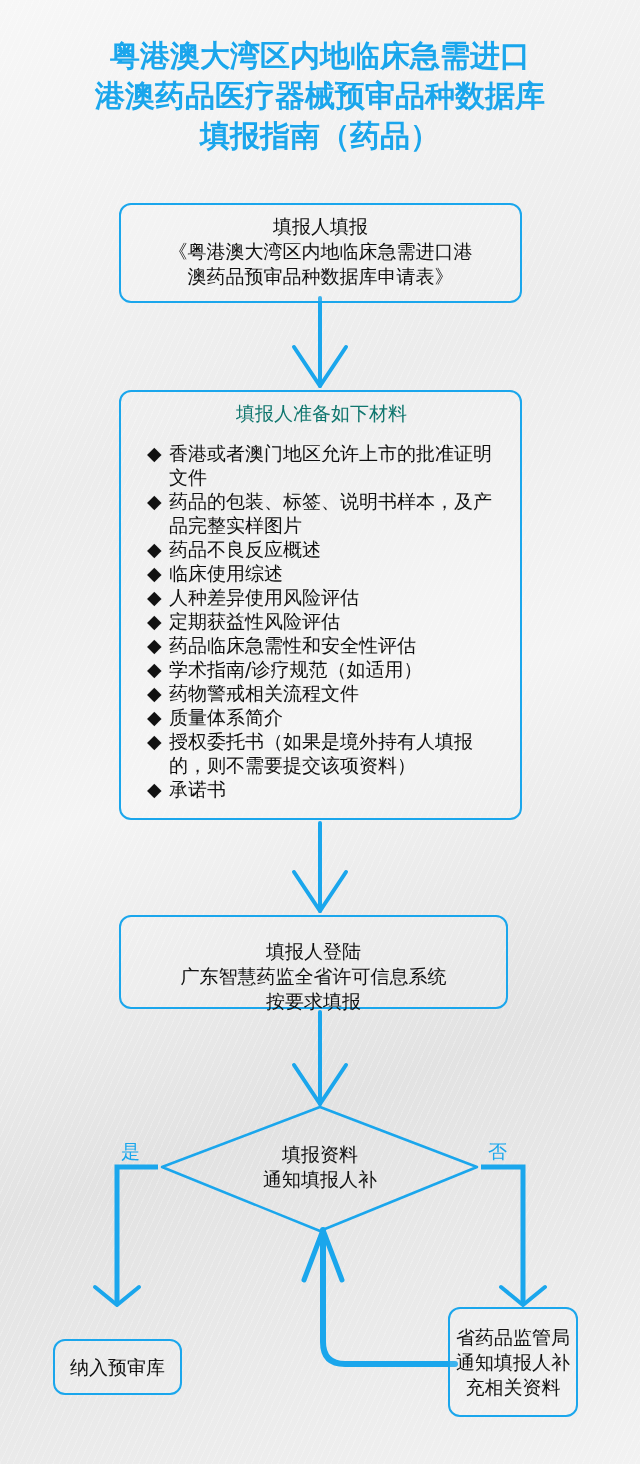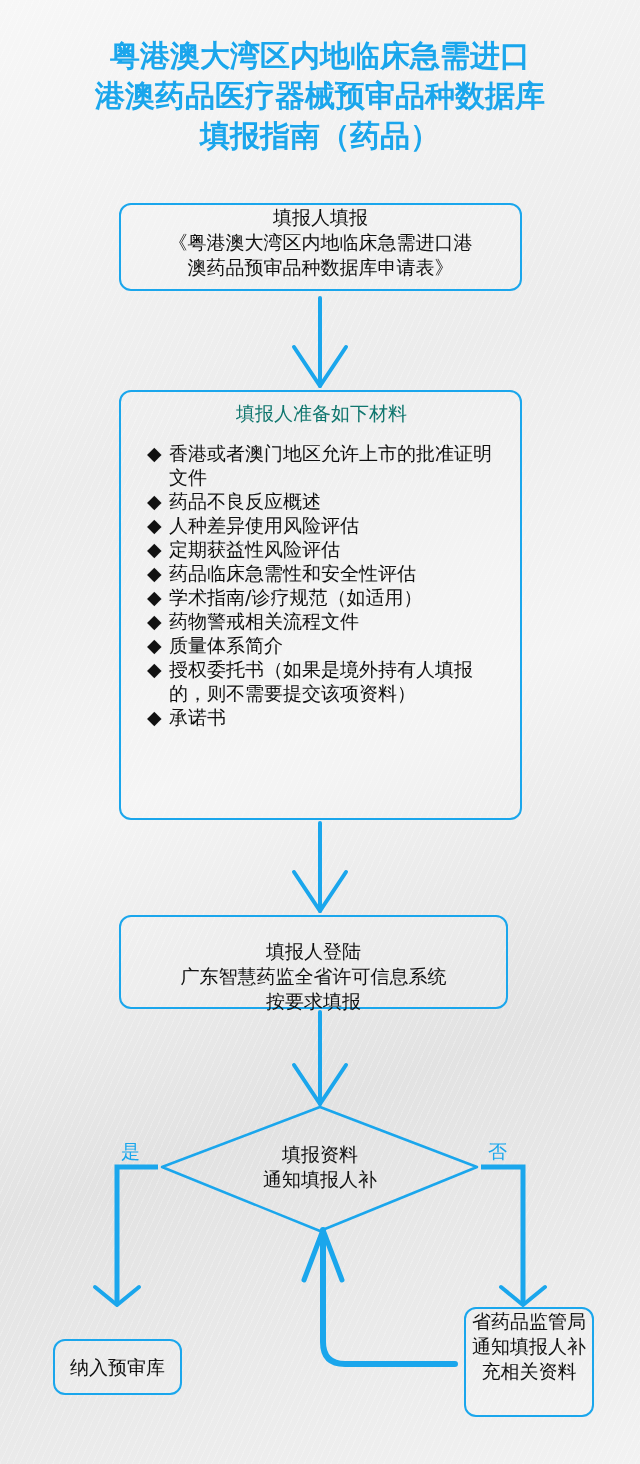--- a/index.html
+++ b/index.html
@@ -15,28 +15,28 @@
   }
   .title {
     position: absolute; left: 0; top: 36px; width: 640px; text-align: center;
     color: #1aa6ec; font-weight: bold; font-size: 30px; line-height: 40px;
   }
   .box {
     position: absolute; border: 2px solid #1aa6ec; border-radius: 12px;
     background: rgba(255,255,255,0.15); box-sizing: border-box;
     color: #111; font-size: 19px; line-height: 25px; text-align: center;
   }
-  .box1 { left: 119px; top: 203px; width: 403px; height: 88px; padding-top: 0; }
+  .box1 { left: 119px; top: 203px; width: 403px; height: 100px; padding-top: 9px; }
   .box2 { left: 119px; top: 390px; width: 403px; height: 430px; text-align: left; padding: 8px 24px 0 26px; }
   .box2 .head { color: #0f766e; text-align: center; font-size: 19px; line-height: 26px; margin-bottom: 15px; }
   .box2 .item { font-size: 19px; line-height: 24px; padding-left: 22px; text-indent: -22px; }
   .box2 .item .dia { display: inline-block; width: 22px; text-indent: 0; }
   .box3 { left: 119px; top: 915px; width: 389px; height: 94px; padding-top: 22px; }
   .box4 { left: 53px; top: 1339px; width: 129px; height: 56px; line-height: 52px; }
-  .box5 { left: 464px; top: 1307px; width: 130px; height: 110px; font-size: 19px; line-height: 25px; }
+  .box5 { left: 448px; top: 1307px; width: 130px; height: 110px; padding-top: 16px; font-size: 19px; line-height: 25px; }
   .label { position: absolute; color: #1aa6ec; font-size: 19px; }
   .diamond-text {
     position: absolute; left: 220px; top: 1142px; width: 200px; text-align: center;
     color: #111; font-size: 19px; line-height: 25px;
   }
   svg.flow { position: absolute; left: 0; top: 0; }
 </style>
 </head>
 <body>
 
@@ -87,21 +87,23 @@
 
 <div class="box box1">
   <div>填报人填报</div>
   <div>《粤港澳大湾区内地临床急需进口港</div>
   <div>澳药品预审品种数据库申请表》</div>
 </div>
 
 <div class="box box2">
   <div class="head">填报人准备如下材料</div>
   <div class="item"><span class="dia">◆</span><span>香港或者澳门地区允许上市的批准证明文件</span></div>
+  <div class="item"><span class="dia">◆</span><span>药品的包装、标签、说明书样本，及产品完整实样图片</span></div>
   <div class="item"><span class="dia">◆</span><span>药品不良反应概述</span></div>
+  <div class="item"><span class="dia">◆</span><span>临床使用综述</span></div>
   <div class="item"><span class="dia">◆</span><span>人种差异使用风险评估</span></div>
   <div class="item"><span class="dia">◆</span><span>定期获益性风险评估</span></div>
   <div class="item"><span class="dia">◆</span><span>药品临床急需性和安全性评估</span></div>
   <div class="item"><span class="dia">◆</span><span>学术指南/诊疗规范（如适用）</span></div>
   <div class="item"><span class="dia">◆</span><span>药物警戒相关流程文件</span></div>
   <div class="item"><span class="dia">◆</span><span>质量体系简介</span></div>
   <div class="item"><span class="dia">◆</span><span>授权委托书（如果是境外持有人填报的，则不需要提交该项资料）</span></div>
   <div class="item"><span class="dia">◆</span><span>承诺书</span></div>
 </div>
 

